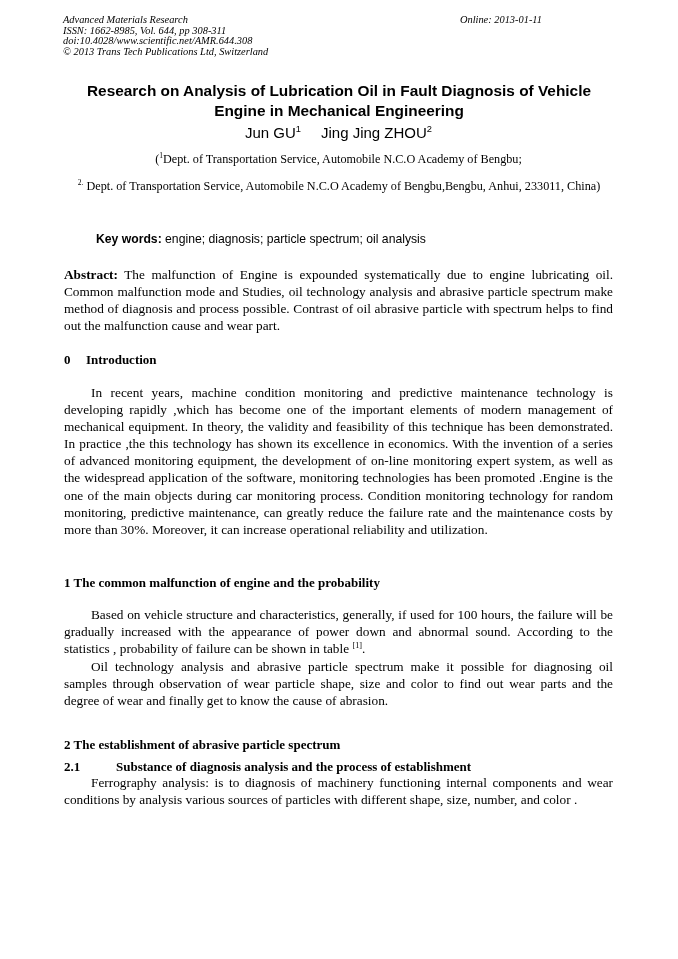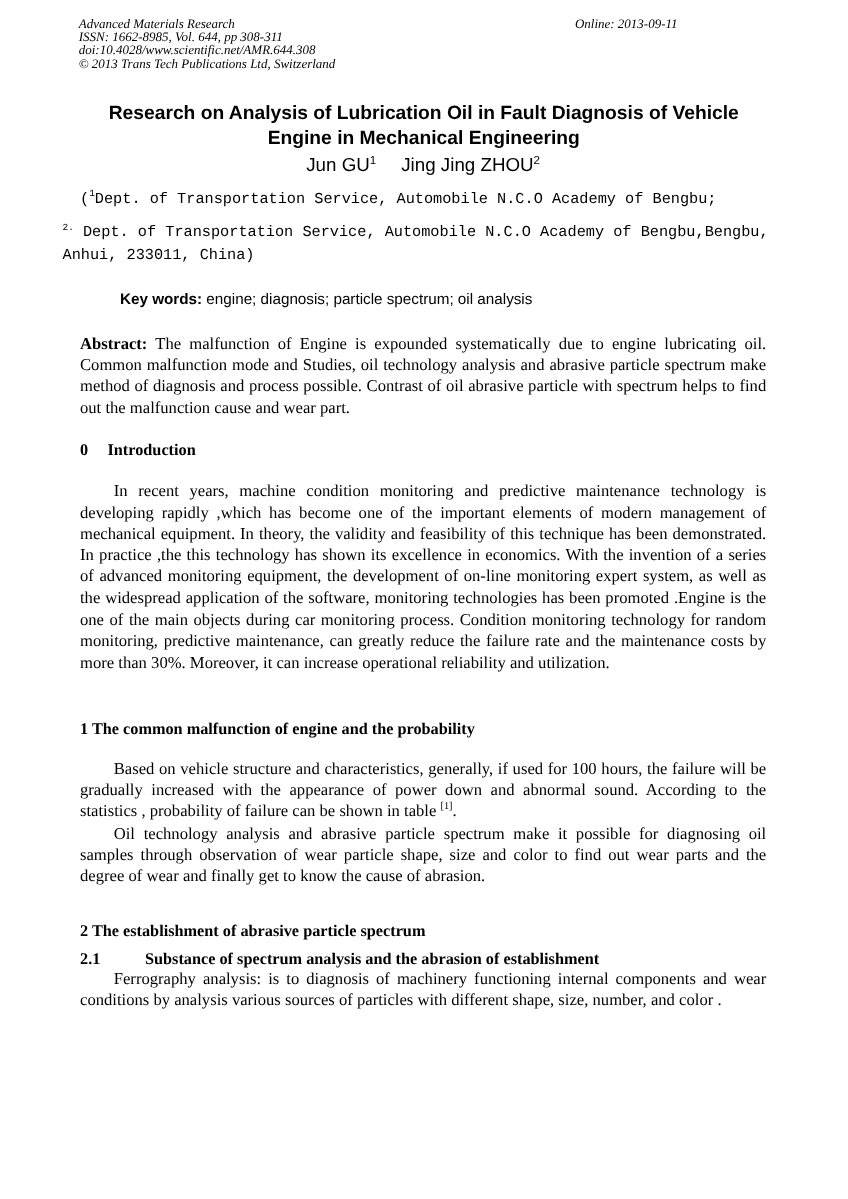--- a/index.html
+++ b/index.html
@@ -6,21 +6,21 @@
     body { width: 678px; height: 959px; position: relative; overflow: hidden; color: #000; }
     .page { position: absolute; left: 0; top: 0; width: 606px; height: 959px; }
     .hdr { position: absolute; font-family: "Liberation Serif", serif; font-style: italic; font-size: 10.4px; line-height: 10.6px; }
     .hdr-left { left: 63px; top: 15px; }
     .hdr-right { right: 64px; top: 15px; }
     .col { position: absolute; left: 64px; width: 549px; }
     .title { top: 81px; text-align: center; font-family: "Liberation Sans", sans-serif; font-weight: bold; font-size: 15.4px; line-height: 20px; left: 54px; width: 570px; }
     .authors { top: 123px; text-align: center; font-family: "Liberation Sans", sans-serif; font-size: 15px; line-height: 20px; }
     .authors .sep { display: inline-block; width: 20px; }
     sup { font-size: 0.62em; line-height: 0; vertical-align: super; }
-    .aff { text-align: left; font-family: Liberation Mono, monospace; font-size: 12.2px; line-height: 17.5px; }
+    .aff { text-align: center; font-family: Liberation Serif, serif; font-size: 12.2px; line-height: 17.5px; }
     .aff1 { top: 151px; }
     .aff2 { top: 178px; left: 50px; width: 578px; }
     .kw { top: 231px; font-family: "Liberation Sans", sans-serif; font-size: 12.2px; line-height: 17px; }
     .kw b { font-weight: bold; padding-left: 32px; }
     .serif { font-family: "Liberation Serif", serif; font-size: 13.3px; line-height: 17.1px; text-align: justify; }
     .abs { top: 266px; }
     .abs b { font-weight: bold; }
     .h { font-family: "Liberation Serif", serif; font-weight: bold; font-size: 13px; line-height: 17px; }
     .h0 { top: 351px; }
     .h0 .num { display: inline-block; width: 22px; }
@@ -38,21 +38,21 @@
 <body>
 
 <div class="page">
 
   <div class="hdr hdr-left">
     <div>Advanced Materials Research</div>
     <div>ISSN: 1662-8985, Vol. 644, pp 308-311</div>
     <div>doi:10.4028/www.scientific.net/AMR.644.308</div>
     <div>© 2013 Trans Tech Publications Ltd, Switzerland</div>
   </div>
-  <div class="hdr hdr-right">Online: 2013-09-11</div>
+  <div class="hdr hdr-right">Online: 2013-01-11</div>
 
   <div class="col title">
     <div>Research on Analysis of Lubrication Oil in Fault Diagnosis of Vehicle</div>
     <div>Engine in Mechanical Engineering</div>
   </div>
 
   <div class="col authors">
     <span>Jun GU</span><sup>1</sup><span class="sep"></span><span>Jing Jing ZHOU</span><sup>2</sup>
   </div>
 
@@ -82,18 +82,18 @@
 
   <div class="col serif indent p2">
     <span>Based on vehicle structure and characteristics, generally, if used for 100 hours, the failure will be gradually increased with the appearance of power down and abnormal sound.   According to the statistics , probability of failure can be shown in table </span><sup>[1]</sup><span>.</span>
   </div>
 
   <div class="col serif indent p3">Oil technology analysis and abrasive particle spectrum make it possible for diagnosing oil samples through observation of wear particle shape, size and   color to find out wear parts and the degree of wear and finally get to know the cause of abrasion.</div>
 
   <div class="col h h2">2 The establishment of abrasive particle spectrum</div>
 
   <div class="col h h21">
-    <span class="num">2.1</span><span>Substance of spectrum analysis and the abrasion of establishment</span>
+    <span class="num">2.1</span><span>Substance of diagnosis analysis and the process of establishment</span>
   </div>
 
   <div class="col serif indent p4">Ferrography analysis: is to diagnosis of machinery functioning internal components and wear conditions by analysis various sources of particles with different shape, size, number, and color .</div>
 
 </div>
 
 </body></html>

